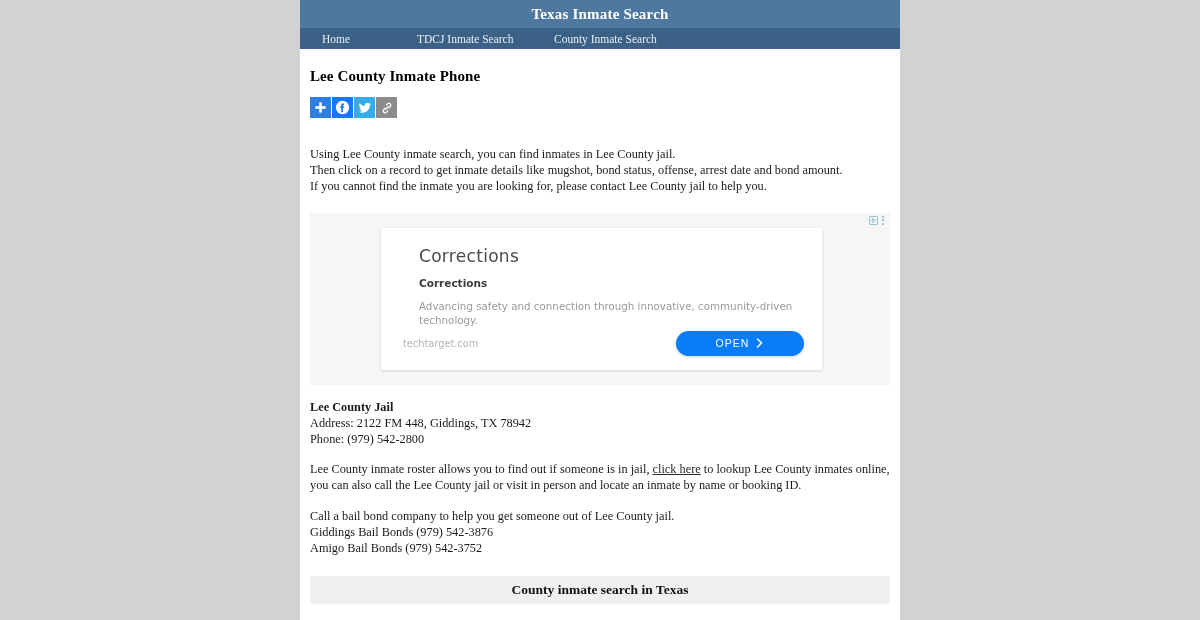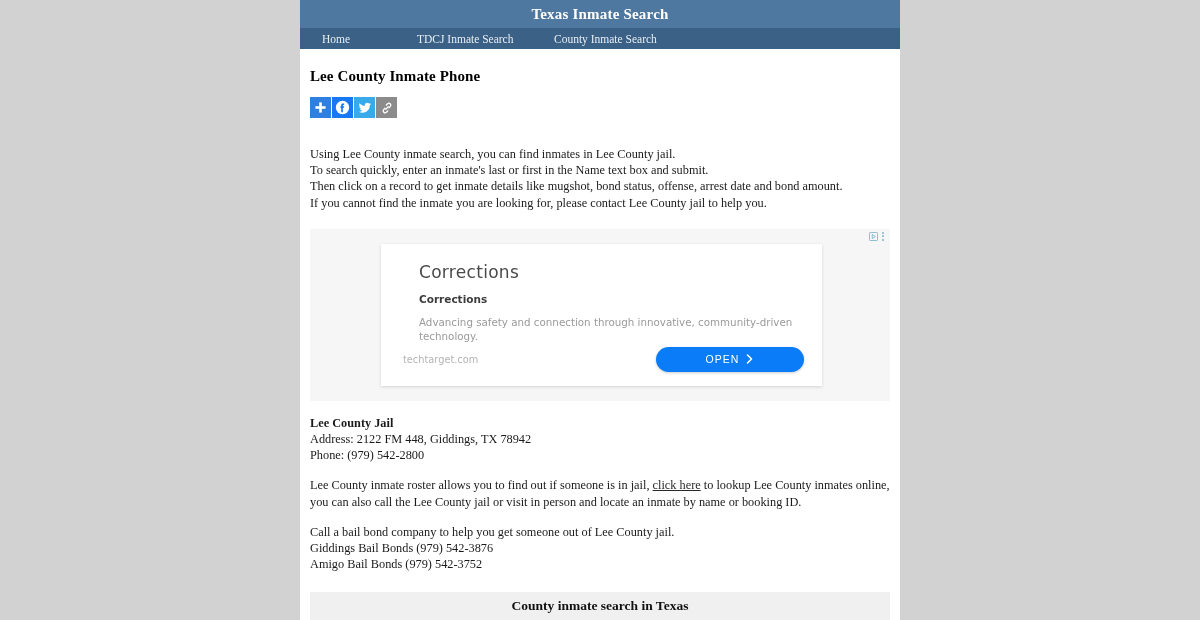--- a/index.html
+++ b/index.html
@@ -176,21 +176,21 @@
     font-size: 9.8px;
     color: #b4b4b4;
   }
   .ad-open-btn {
     background: #0b7cf7;
     color: #ffffff;
     font-size: 10.5px;
     letter-spacing: 1px;
     border: none;
     border-radius: 20px;
-    width: 148px;
+    width: 128px;
     height: 25px;
     display: flex;
     align-items: center;
     justify-content: center;
     gap: 7px;
     cursor: pointer;
     box-shadow: 0 1px 3px rgba(0,0,0,.2);
   }
   
   .jail-block { margin-top: 14px; }
@@ -256,21 +256,20 @@
             <path d="M7.2 4.6 L8.7 3.1 a2.2 2.2 0 0 1 3.1 3.1 L10.3 7.7"></path>
             <path d="M8.8 11.4 L7.3 12.9 a2.2 2.2 0 0 1 -3.1 -3.1 L5.7 8.3"></path>
           </g>
         </svg>
       </div>
 
     </div>
 
     <div class="intro-lines">
       <div class="ln">Using Lee County inmate search, you can find inmates in Lee County jail.</div>
-      <div class="ln">To search quickly, enter an inmate's last or first in the Name text box and submit.</div>
       <div class="ln">Then click on a record to get inmate details like mugshot, bond status, offense, arrest date and bond amount.</div>
       <div class="ln">If you cannot find the inmate you are looking for, please contact Lee County jail to help you.</div>
     </div>
 
     <div class="ad-outer">
 
       <div class="ad-choices">
         <svg class="tri" width="9" height="9" viewBox="0 0 10 10">
           <rect x="0.5" y="0.5" width="9" height="9" rx="1" fill="none" stroke="#7ab8c4" stroke-width="1"></rect>
           <path d="M3.6 2.7 L7 5 L3.6 7.3 Z" fill="none" stroke="#7ab8c4" stroke-width="1"></path>

